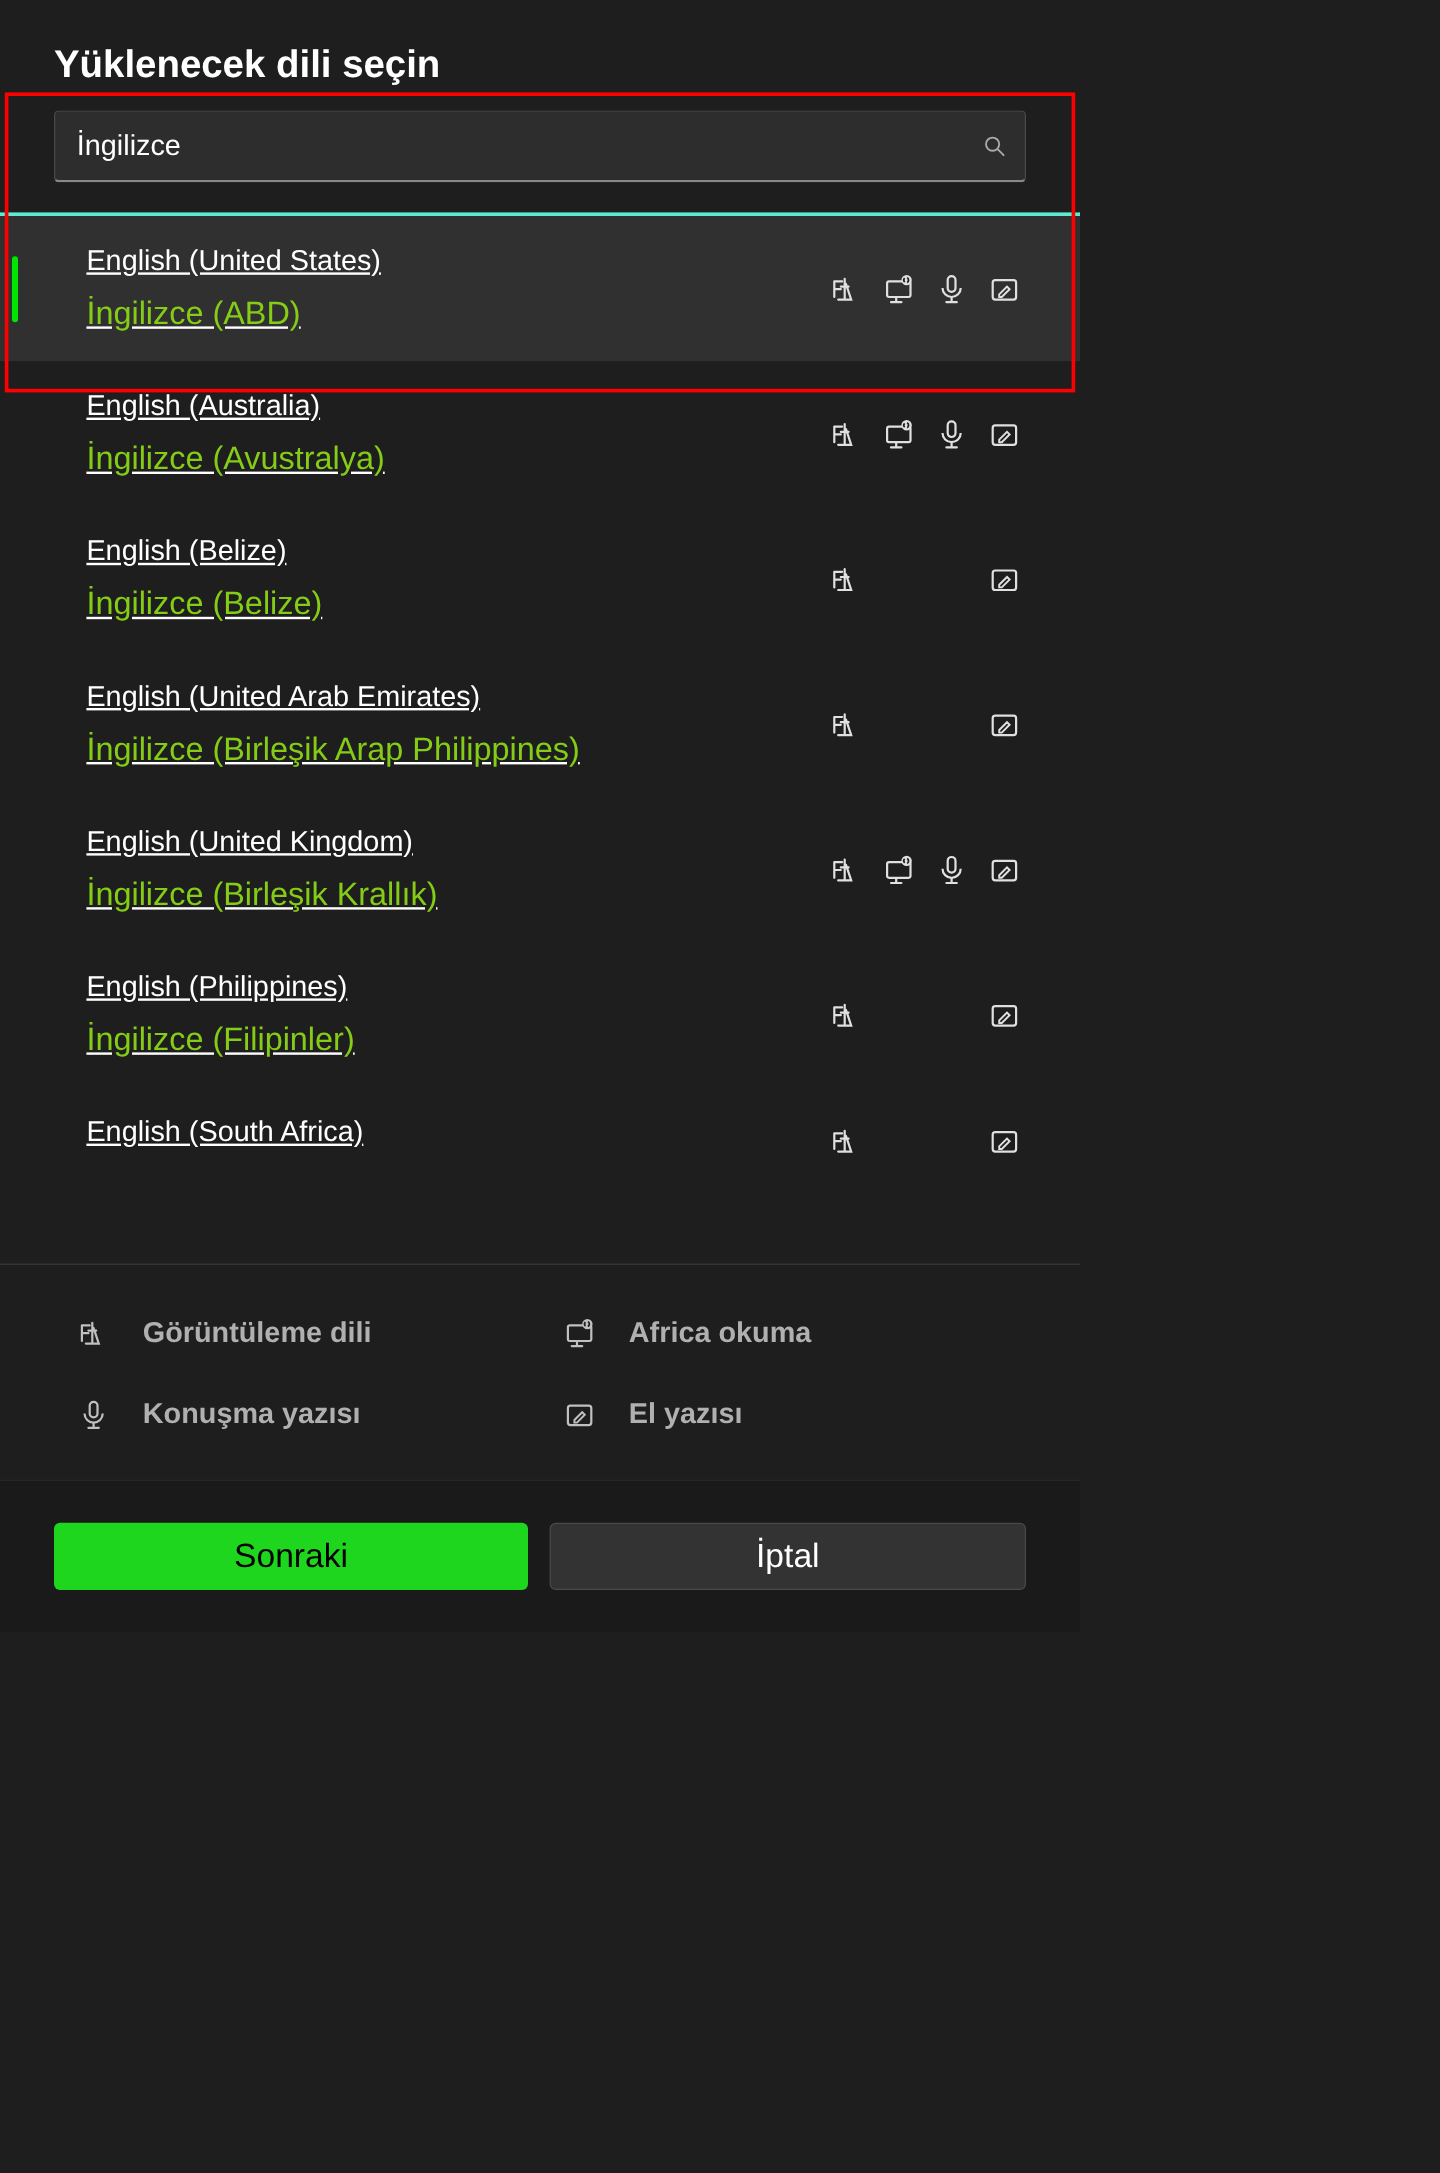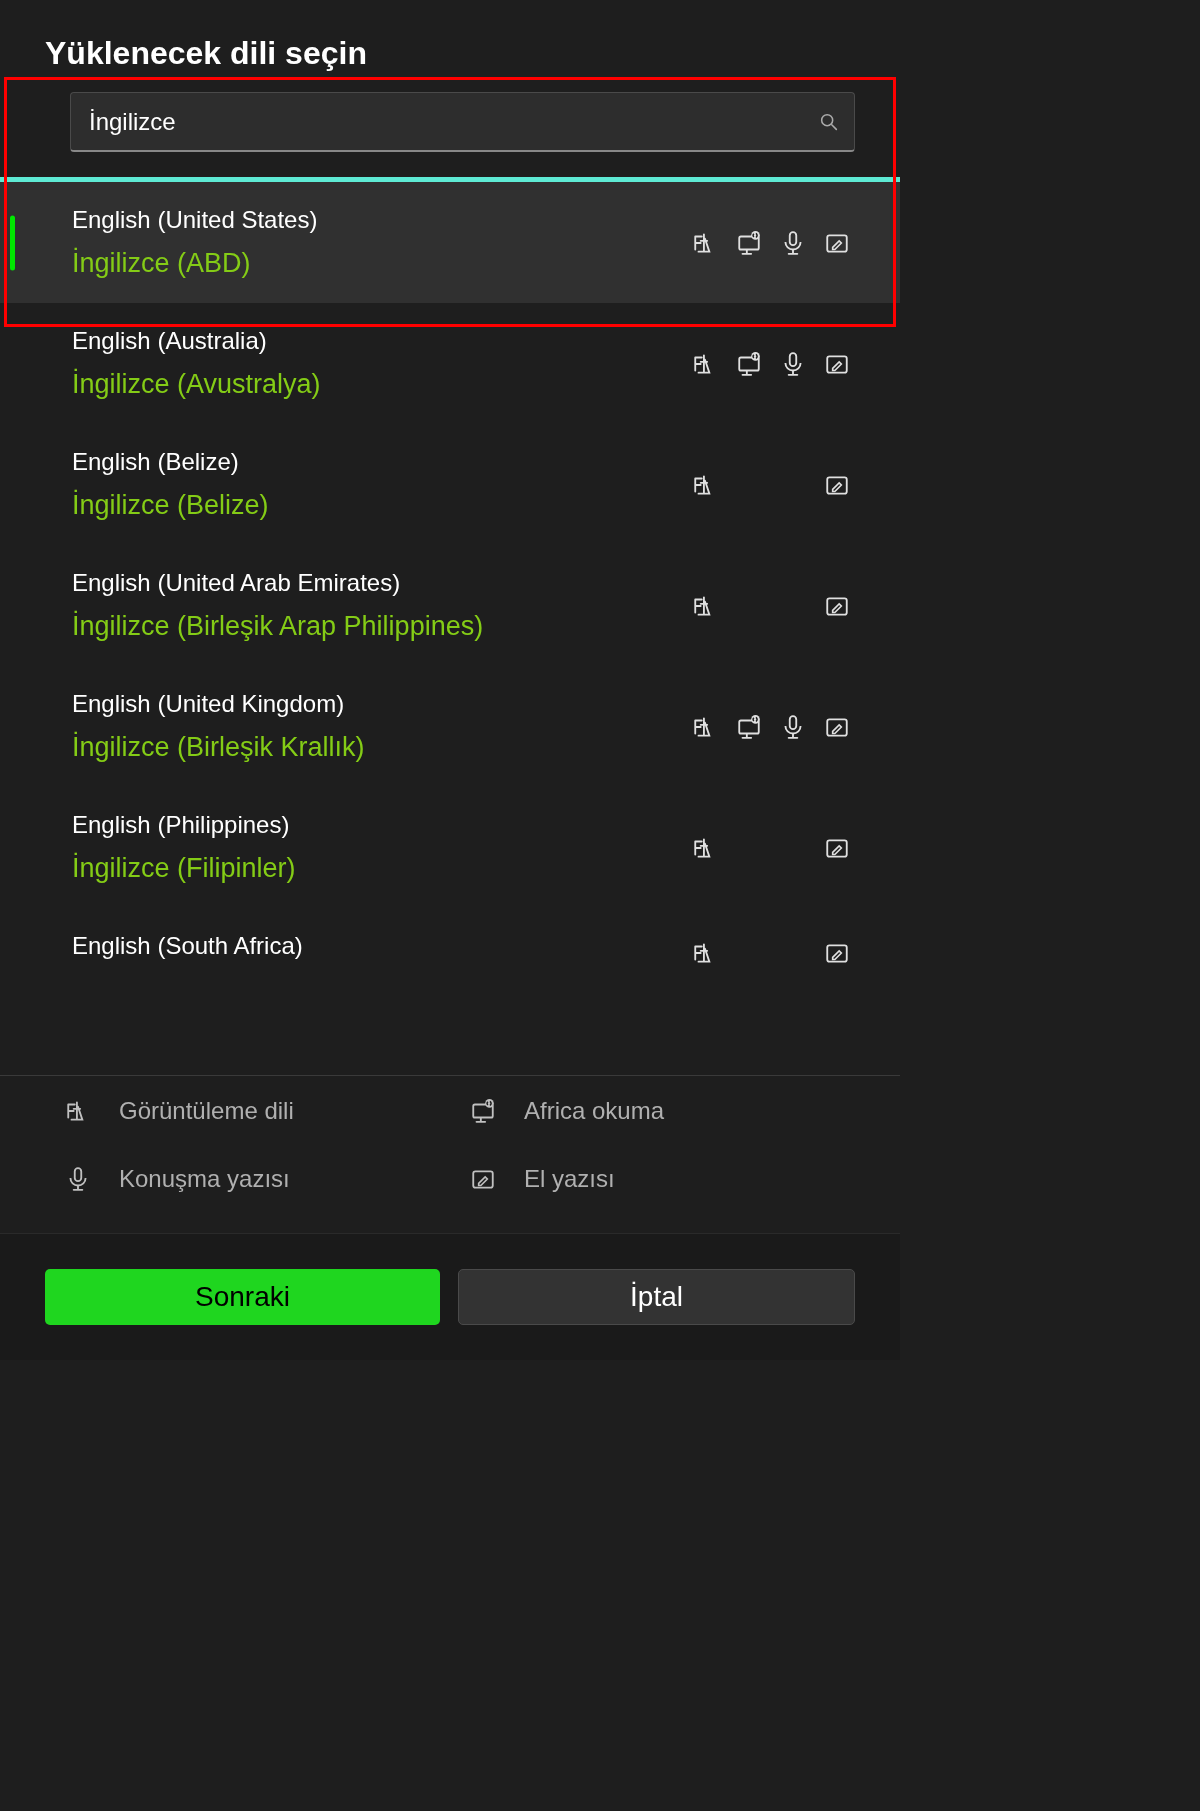--- a/index.html
+++ b/index.html
@@ -18,21 +18,21 @@
     }
     .header {
       padding: 35px 45px 20px 45px;
     }
     .title {
       font-size: 32px;
       font-weight: 700;
       color: #fff;
     }
     .search-area {
-      padding: 0 45px 25px 70px;
+      padding: 0 45px 25px 45px;
       position: relative;
     }
     .highlight-box-1 {
       position: absolute;
       border: 3px solid #f00;
       left: 4px;
       right: 4px;
       top: -15px;
       height: 250px;
       pointer-events: none;
@@ -62,21 +62,22 @@
       position: absolute;
       right: 14px;
       top: 50%;
       transform: translateY(-50%);
       color: #aaa;
       display: flex;
     }
     .list {
       flex: 1;
       overflow: hidden;
-      border-top: 5px solid #5eead4;
+      border-top: 3px solid #5eead4;
+      text-decoration: underline;
     }
     .lang-item {
       padding: 24px 50px 24px 72px;
       display: flex;
       align-items: center;
       justify-content: space-between;
       position: relative;
     }
     .lang-item.selected {
       background: #303030;
@@ -113,22 +114,23 @@
       width: 26px;
       height: 26px;
       display: flex;
       align-items: center;
       justify-content: center;
     }
     .legend {
       display: grid;
       grid-template-columns: 1fr 1fr;
       gap: 40px 40px;
-      padding: 21px 65px 40px 65px;
+      padding: 43px 65px 40px 65px;
       border-top: 1px solid #3a3a3a;
+      font-weight: bold;
     }
     .legend-item {
       display: flex;
       align-items: center;
       gap: 28px;
       color: #b0b0b0;
       font-size: 24px;
     }
     .legend-item .icon-slot { color: #c0c0c0; }
     .footer {

